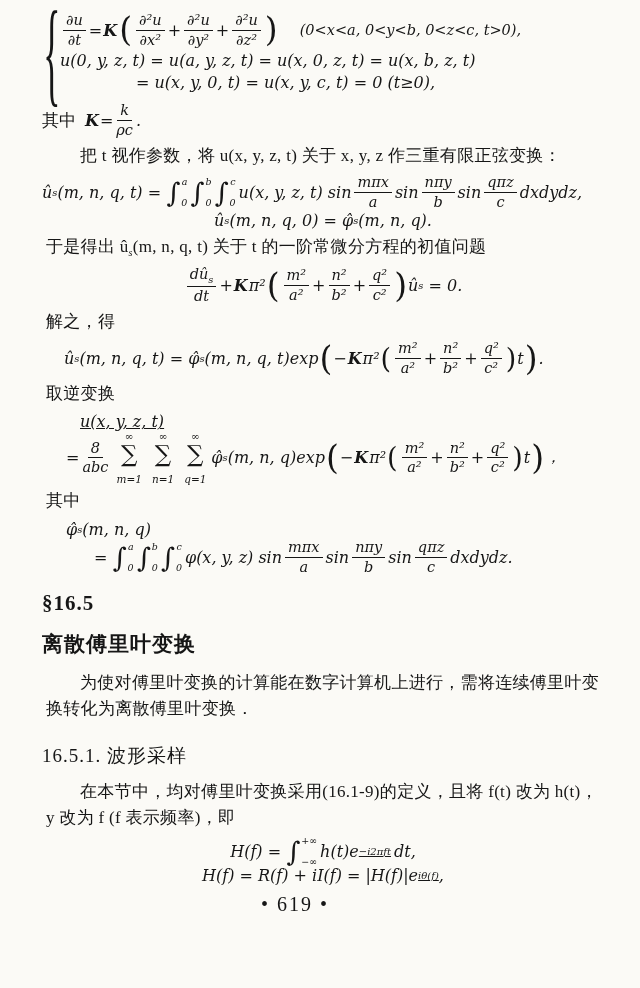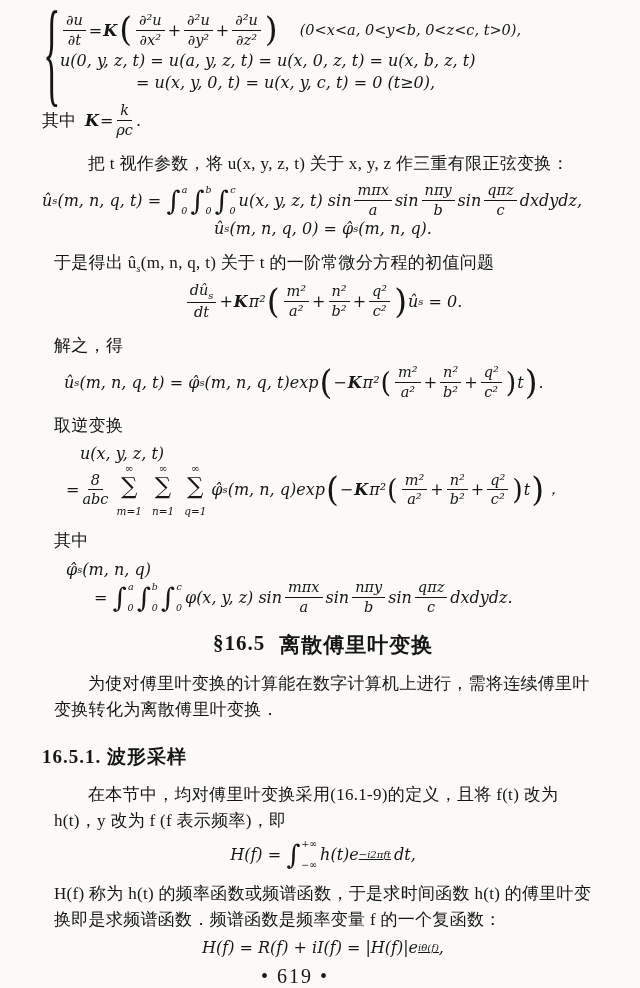--- a/index.html
+++ b/index.html
@@ -3,21 +3,21 @@
 <meta charset="utf-8">
 <style>
   html,body{margin:0;padding:0;background:#e9e7e1;}
   .page{
     position:relative;box-sizing:border-box;width:640px;height:988px;
     background:#fbfaf6;color:#161616;
     font-family:"Liberation Serif","DejaVu Serif",serif;
     padding:10px 36px 0 42px;overflow:hidden;
   }
   
-  .cjk{font-size:17px;line-height:1.5;letter-spacing:.3px;margin:12px;}
+  .cjk{font-size:17px;line-height:1.5;letter-spacing:.3px;margin:4px;}
   .indent{text-indent:2em;}
   .mb6{margin-bottom:6px;}.mb8{margin-bottom:8px;}
   
   .eqrow{display:flex;align-items:center;font-style:italic;font-size:16px;
          font-family:"DejaVu Serif","Liberation Serif",serif;margin:0;}
   .eqrow.center{justify-content:center;}
   .mt{white-space:pre;}
   .frac{display:inline-flex;flex-direction:column;align-items:center;
         line-height:1.15;font-size:14.5px;margin:0 3px;}
   .frac .num{border-bottom:1px solid #161616;padding:0 3px 1px;}
@@ -40,22 +40,22 @@
   
   .system{display:flex;align-items:center;margin:2px 0 10px 0;}
   .brace{font-size:42px;font-weight:200;transform:scaleY(2.75) scaleX(.85);
          transform-origin:center;width:18px;flex:0 0 18px;font-style:normal;}
   .syslines{display:flex;flex-direction:column;gap:3px;}
   .sysline{display:flex;align-items:center;font-style:italic;font-size:16px;
            font-family:"DejaVu Serif","Liberation Serif",serif;}
   .cond{font-size:14.5px;margin-left:21px;}
   
   .sechead{display:flex;justify-content:center;gap:14px;font-weight:700;
-           font-size:21px;margin:16px 0 12px 0;letter-spacing:1px;}
-  .subhead{font-weight:700;font-size:19px;margin:22px 0 10px 0;letter-spacing:1px;}
+           font-size:21px;margin:16px 0 12px 0;letter-spacing:1px;flex-direction:column;}
+  .subhead{font-weight:400;font-size:19px;margin:22px 0 10px 0;letter-spacing:1px;}
   .pagenum{text-align:center;padding-right:56px;font-size:20px;
            letter-spacing:2px;margin-top:8px;}
 </style>
 </head>
 <body>
 
 <div class="page">
 
   <div class="system">
     <span class="brace">{</span>
@@ -213,21 +213,21 @@
         <span class="den">c²</span>
       </span>
     <span class="bigp p28">)</span>
     <span class="mt">t</span>
     <span class="bigp p34">)</span>
     <span class="mt">.</span>
   </div>
 
   <p class="cjk mb6">取逆变换</p>
 
-  <div class="eqrow" style="padding-left:38px;">u(x, y, z, t)</div>
+  <div class="eqrow" style="padding-left:38px;text-decoration:underline;">u(x, y, z, t)</div>
   <div class="eqrow mb6" style="padding-left:24px;">
     <span class="mt">=</span>
     <span class="frac">
         <span class="num">8</span>
         <span class="den">abc</span>
       </span>
     <span class="sum">
         <span class="st">∞</span>
         <span class="ss">∑</span>
         <span class="sb">m=1</span>
@@ -336,21 +336,20 @@
         <span class="ilims">
           <span class="it">+∞</span>
           <span class="ib">−∞</span>
         </span>
       </span>
     <span class="mt">h(t)e</span>
       <sup class="sp">−i2πft</sup>
     <span class="mt" style="margin-left:3px;">dt,</span>
   </div>
 
-  <p class="cjk mb6">H(f) 称为 h(t) 的频率函数或频谱函数，于是求时间函数 h(t) 的傅里叶变换即是求频谱函数．频谱函数是频率变量 f 的一个复函数：</p>
 
   <div class="eqrow center">
     <span class="mt">H(f) = R(f) + iI(f) = |H(f)|e</span>
       <sup class="sp">iθ(f)</sup>
       <span class="mt">,</span>
   </div>
 
   <div class="pagenum">• 619 •</div>
 
 </div>

